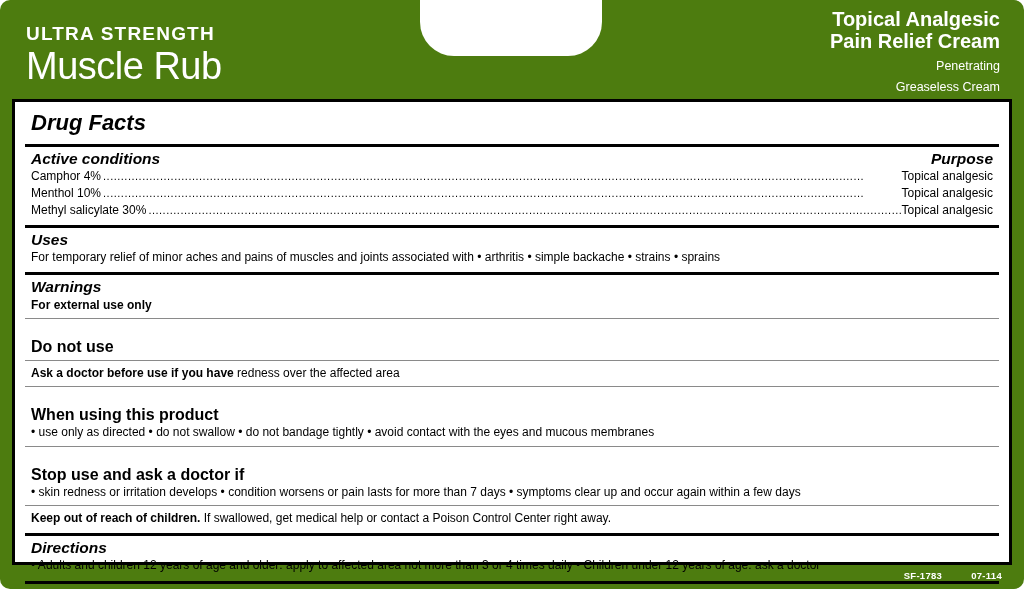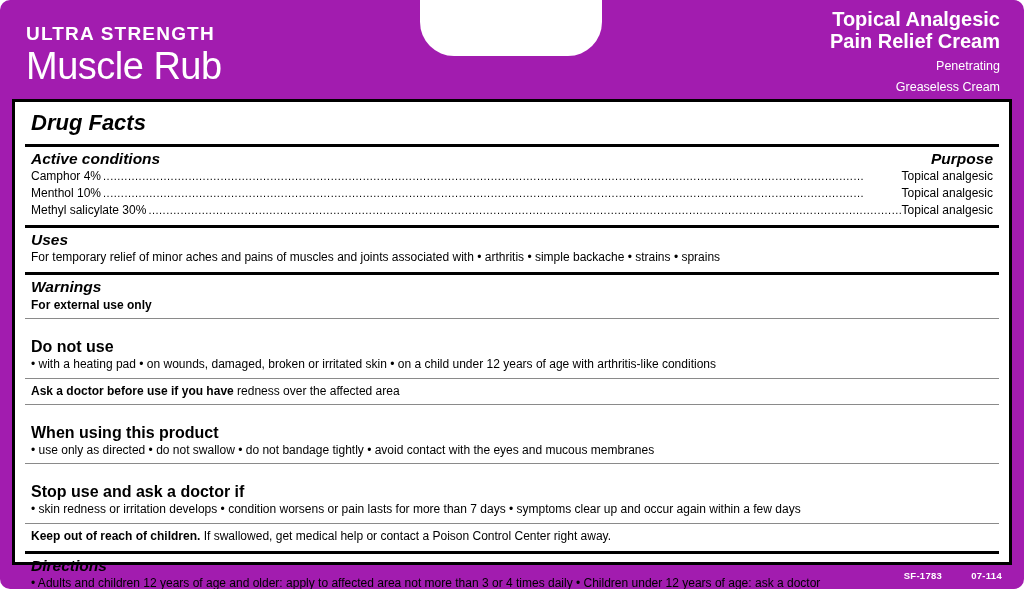--- a/index.html
+++ b/index.html
@@ -10,21 +10,21 @@
     width: 1024px;
     height: 589px;
     background: #ffffff;
     font-family: "Liberation Sans", sans-serif;
     overflow: hidden;
   }
   .package {
     position: relative;
     width: 1024px;
     height: 589px;
-    background: #a21caf;
+    background: #4d7c0f;
     box-sizing: border-box;
     border-radius: 10px;
   }
   
   .header {
     position: relative;
     height: 96px;
   }
   .brand {
     position: absolute;
@@ -245,21 +245,20 @@
       <div class="rule-thick"></div>
 
       <div class="sec">
         <div class="sec-head">Warnings</div>
         <div class="bold-lead">For external use only</div>
       </div>
       <div class="rule-hair"></div>
 
       <div class="sec">
         <div class="sub-head">Do not use</div>
-        <div class="bullets">• with a heating pad   • on wounds, damaged, broken or irritated skin   • on a child under 12 years of age with arthritis-like conditions</div>
       </div>
       <div class="rule-hair"></div>
 
       <div class="sec">
         <div class="mixed"><b>Ask a doctor before use if you have</b><span> redness over the affected area</span></div>
       </div>
       <div class="rule-hair"></div>
 
       <div class="sec">
         <div class="sub-head">When using this product</div>

